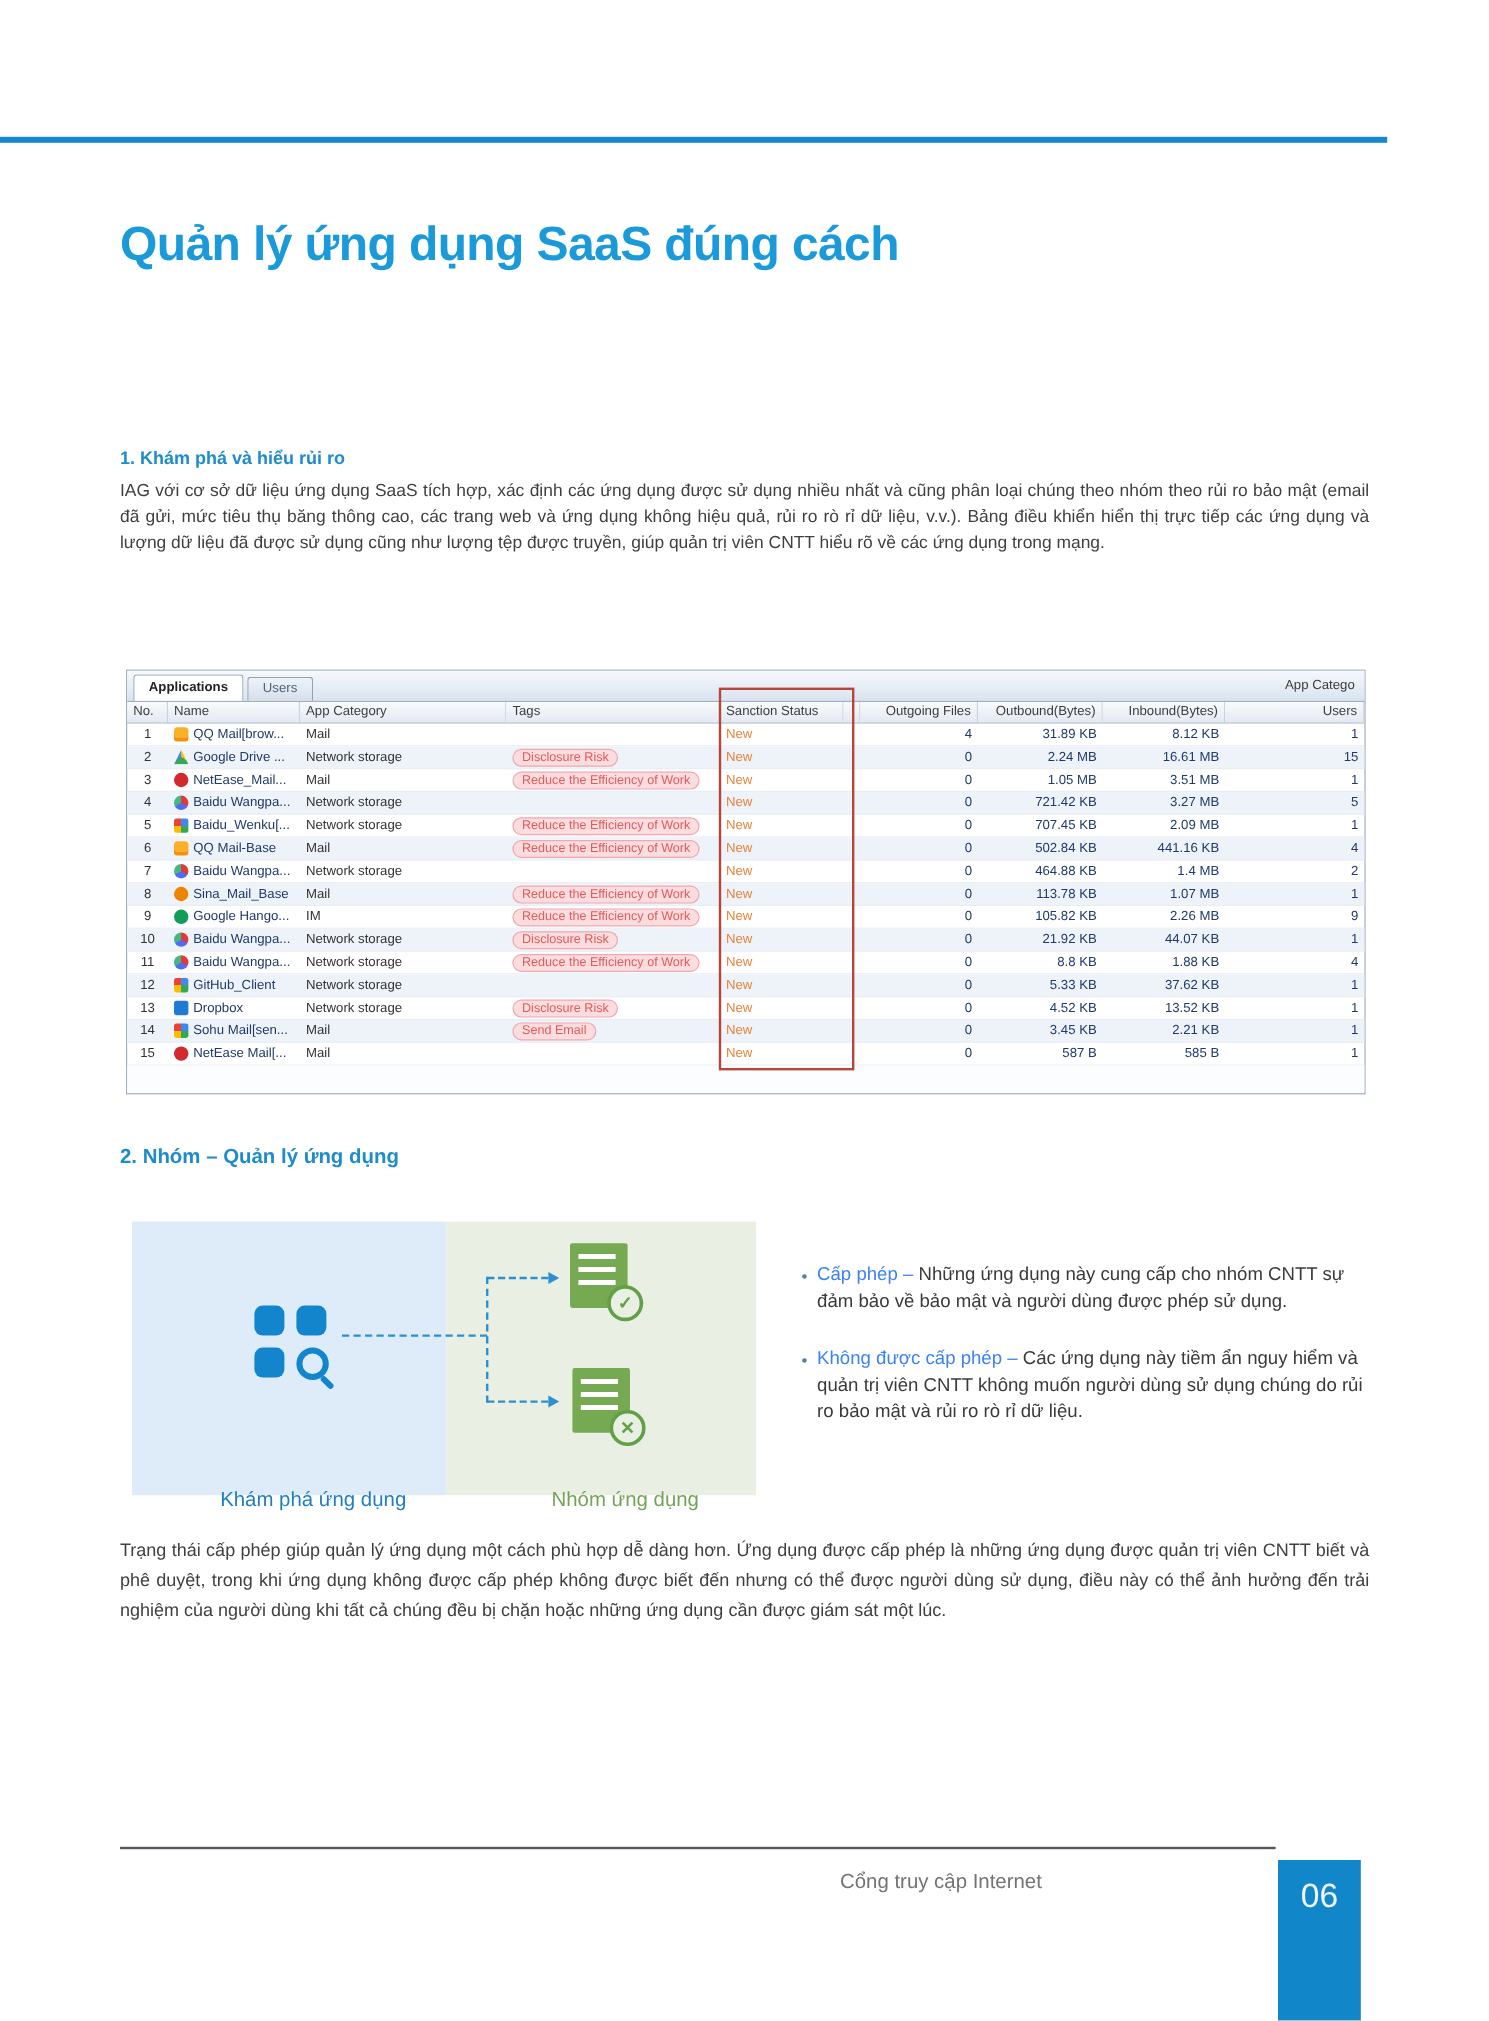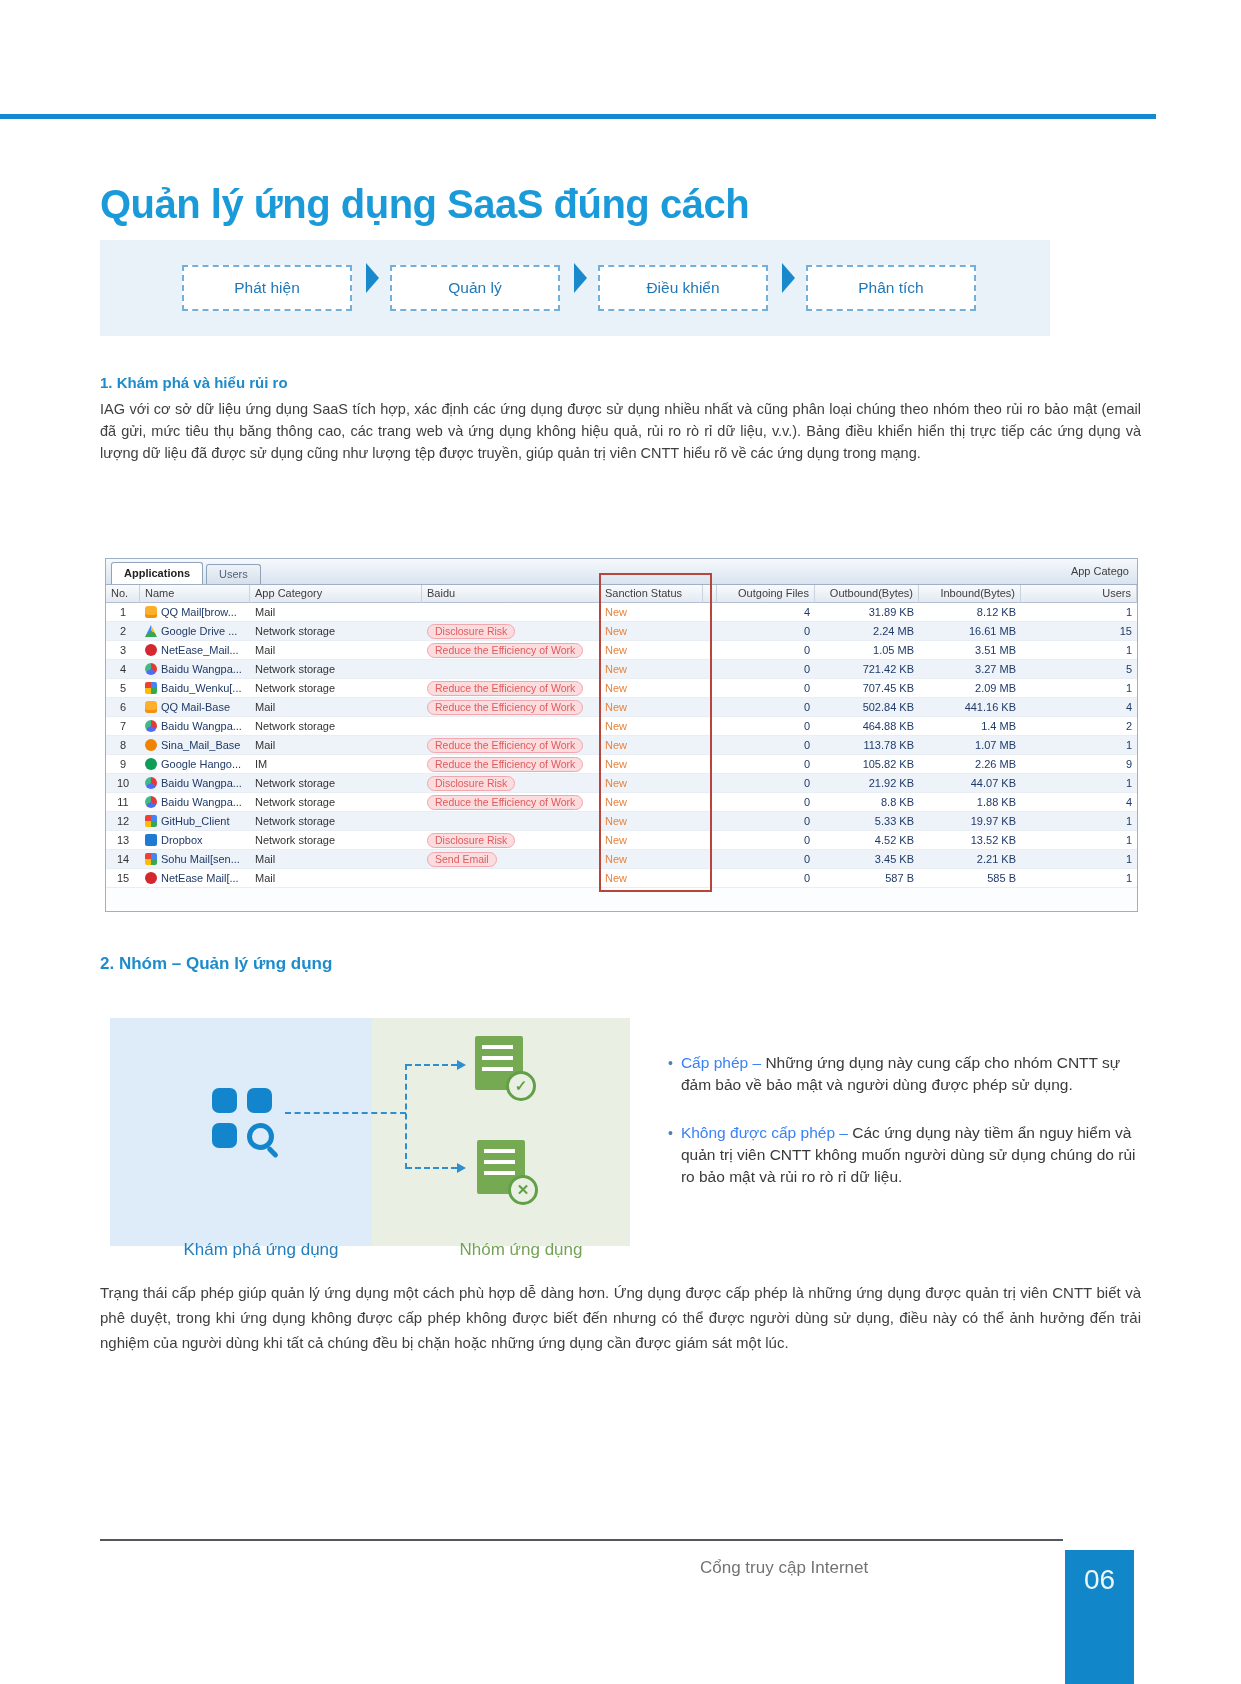--- a/index.html
+++ b/index.html
@@ -95,52 +95,35 @@
 </style>
 </head>
 <body>
 
 <div id="page">
 
   <div class="top-rule"></div>
 
   <div class="doc-title">Quản lý ứng dụng SaaS đúng cách</div>
 
-  <div class="banner">
-    <div class="step step1">
-        <span>Phát hiện</span>
-      </div>
-    <div class="step-arrow arr1"></div>
-    <div class="step step2">
-        <span>Quản lý</span>
-      </div>
-    <div class="step-arrow arr2"></div>
-    <div class="step step3">
-        <span>Điều khiển</span>
-      </div>
-    <div class="step-arrow arr3"></div>
-    <div class="step step4">
-        <span>Phân tích</span>
-      </div>
-  </div>
 
   <div class="sec-heading sec1-h">1. Khám phá và hiểu rủi ro</div>
   <div class="para para1">IAG với cơ sở dữ liệu ứng dụng SaaS tích hợp, xác định các ứng dụng được sử dụng nhiều nhất và cũng phân loại chúng theo nhóm theo rủi ro bảo mật (email đã gửi, mức tiêu thụ băng thông cao, các trang web và ứng dụng không hiệu quả, rủi ro rò rỉ dữ liệu, v.v.). Bảng điều khiển hiển thị trực tiếp các ứng dụng và lượng dữ liệu đã được sử dụng cũng như lượng tệp được truyền, giúp quản trị viên CNTT hiểu rõ về các ứng dụng trong mạng.</div>
 
   <div class="app-table">
     <div class="tabstrip">
       <div class="tab active">Applications</div>
       <div class="tab inactive">Users</div>
       <div class="corner-label">App Catego</div>
     </div>
     <div class="thead grid-cols">
       <div class="th">No.</div>
       <div class="th">Name</div>
       <div class="th">App Category</div>
-      <div class="th">Baidu</div>
+      <div class="th">Tags</div>
       <div class="th">Sanction Status</div>
       <div class="th"></div>
       <div class="th num">Outgoing Files</div>
       <div class="th num">Outbound(Bytes)</div>
       <div class="th num">Inbound(Bytes)</div>
       <div class="th num">Users</div>
     </div>
     <div id="table-body">
         <div class="tr grid-cols">
           <div class="td c-no">1</div>
@@ -312,21 +295,21 @@
           <div class="td c-name">
             <span class="app-icon ic-grid"></span>
             <span>GitHub_Client</span>
           </div>
           <div class="td c-cat">Network storage</div>
           <div class="td"></div>
           <div class="td c-status">New</div>
           <div class="td"></div>
           <div class="td c-num">0</div>
           <div class="td c-num">5.33 KB</div>
-          <div class="td c-num">19.97 KB</div>
+          <div class="td c-num">37.62 KB</div>
           <div class="td c-num">1</div>
         </div>
         <div class="tr grid-cols">
           <div class="td c-no">13</div>
           <div class="td c-name">
             <span class="app-icon ic-dropbox"></span>
             <span>Dropbox</span>
           </div>
           <div class="td c-cat">Network storage</div>
           <div class="td"><span class="tag-pill">Disclosure Risk</span></div>

